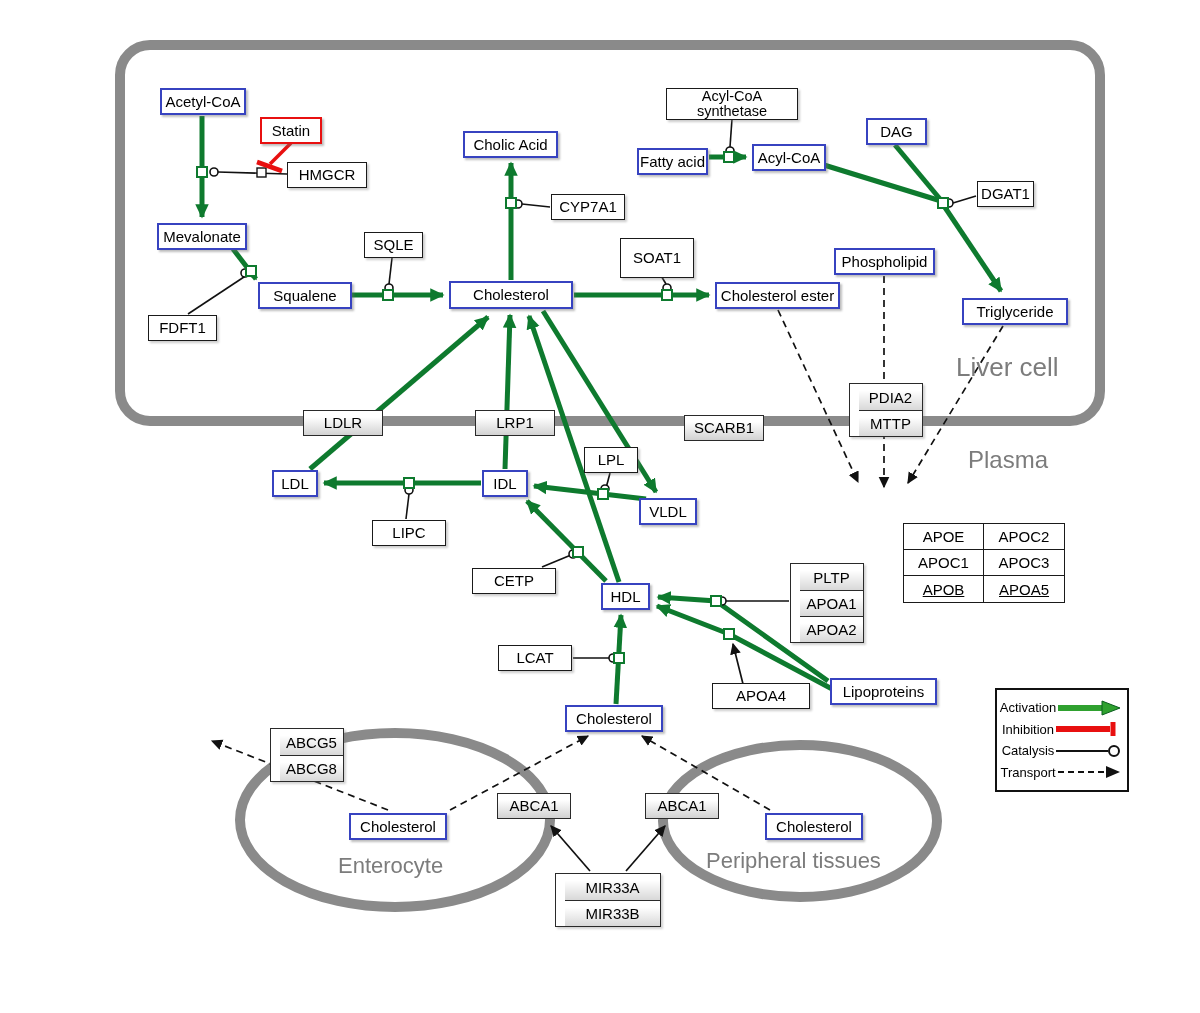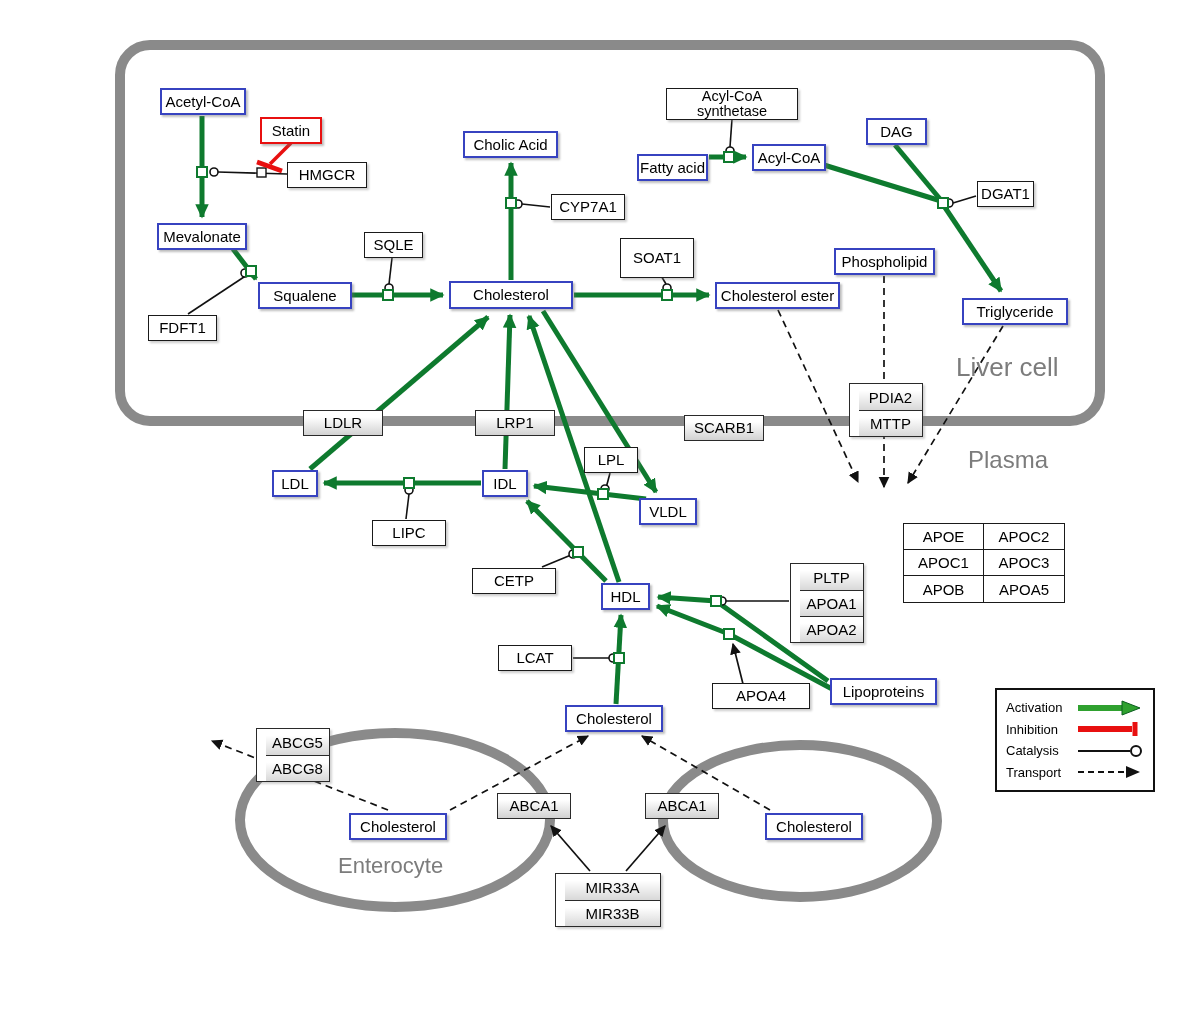--- a/index.html
+++ b/index.html
@@ -15,25 +15,25 @@
   .acs{font-size:14.5px;}
   .stack{position:absolute;box-sizing:border-box;border:1.5px solid #2a2a2a;background:#fff;
          box-shadow:1.5px 1.5px 2px rgba(130,130,130,.35);padding-left:9px;}
   .stack .cell{box-sizing:border-box;height:26px;display:flex;align-items:center;justify-content:center;
          background:linear-gradient(#ffffff 25%,#d8d8d8);border-top:1.5px solid #2a2a2a;font-size:15px;}
   .stack .cell:first-child{border-top:none;}
   .apo{position:absolute;display:grid;grid-template-columns:1fr 1fr;border:1.5px solid #1a1a1a;background:#fff;}
   .apo .cell{box-sizing:border-box;height:26px;display:flex;align-items:center;justify-content:center;
          font-size:15px;border-right:1.5px solid #1a1a1a;border-bottom:1.5px solid #1a1a1a;}
   .apo .cell:nth-child(2n){border-right:none;}
-  .apo .cell:nth-child(5),.apo .cell:nth-child(6){border-bottom:none;}
+  .apo .cell:nth-child(5),.apo .cell:nth-child(6){border-bottom:none;text-decoration:underline;}
   .clabel{position:absolute;font-weight:normal;color:#7c7c7c;}
-  .legend{position:absolute;left:995px;top:688px;width:160px;height:104px;border:2.5px solid #111;
+  .legend{position:absolute;left:995px;top:688px;width:134px;height:104px;border:2.5px solid #111;
           background:#fff;box-sizing:border-box;padding:7px 9px;display:flex;flex-direction:column;
-          justify-content:space-between;}
+          justify-content:space-between;align-items:center;}
   .lrow{display:flex;align-items:center;justify-content:space-between;height:21px;font-size:13px;color:#000;}
 </style>
 </head>
 <body>
 
 <div id="stage">
 
   <svg class="layer" width="1200" height="1013">
     <defs>
       <marker id="mAg" markerUnits="userSpaceOnUse" markerWidth="15" markerHeight="15" viewBox="0 0 10 10" refX="8.5" refY="5" orient="auto">
@@ -135,28 +135,29 @@
 
     <g fill="none" stroke="#e81010">
       <path d="M291,143 L270,164" stroke-width="3.6"></path>
       <path d="M257,162 L282,171" stroke-width="4.6"></path>
     </g>
   </svg>
 
   <div class="clabel" style="left:956px;top:352px;font-size:26px">Liver cell</div>
   <div class="clabel" style="left:968px;top:446px;font-size:24px">Plasma</div>
   <div class="clabel" style="left:338px;top:853px;font-size:22px">Enterocyte</div>
+  <div class="clabel" style="left:706px;top:848px;font-size:22px">Peripheral tissues</div>
 
   <div class="node met" style="left:160px;top:88px;width:86px;height:27px">Acetyl-CoA</div>
   <div class="node met" style="left:157px;top:223px;width:90px;height:27px">Mevalonate</div>
   <div class="node met" style="left:258px;top:282px;width:94px;height:27px">Squalene</div>
   <div class="node met" style="left:449px;top:281px;width:124px;height:28px">Cholesterol</div>
   <div class="node met" style="left:463px;top:131px;width:95px;height:27px">Cholic Acid</div>
   <div class="node met" style="left:715px;top:282px;width:125px;height:27px">Cholesterol ester</div>
-  <div class="node met" style="left:637px;top:154px;width:71px;height:27px">Fatty acid</div>
+  <div class="node met" style="left:637px;top:148px;width:71px;height:27px">Fatty acid</div>
   <div class="node met" style="left:752px;top:144px;width:74px;height:27px">Acyl-CoA</div>
   <div class="node met" style="left:866px;top:118px;width:61px;height:27px">DAG</div>
   <div class="node met" style="left:834px;top:248px;width:101px;height:27px">Phospholipid</div>
   <div class="node met" style="left:962px;top:298px;width:106px;height:27px">Triglyceride</div>
   <div class="node met" style="left:272px;top:470px;width:46px;height:27px">LDL</div>
   <div class="node met" style="left:482px;top:470px;width:46px;height:27px">IDL</div>
   <div class="node met" style="left:639px;top:498px;width:58px;height:27px">VLDL</div>
   <div class="node met" style="left:601px;top:583px;width:49px;height:27px">HDL</div>
   <div class="node met" style="left:565px;top:705px;width:98px;height:27px">Cholesterol</div>
   <div class="node met" style="left:830px;top:678px;width:107px;height:27px">Lipoproteins</div>
@@ -186,21 +187,21 @@
 
   <div class="stack" style="left:849px;top:383px;width:74px">
     <div class="cell">PDIA2</div>
     <div class="cell">MTTP</div>
   </div>
   <div class="stack" style="left:790px;top:563px;width:74px">
     <div class="cell">PLTP</div>
     <div class="cell">APOA1</div>
     <div class="cell">APOA2</div>
   </div>
-  <div class="stack" style="left:256px;top:728px;width:74px">
+  <div class="stack" style="left:270px;top:728px;width:74px">
     <div class="cell">ABCG5</div>
     <div class="cell">ABCG8</div>
   </div>
   <div class="stack" style="left:555px;top:873px;width:106px">
     <div class="cell">MIR33A</div>
     <div class="cell">MIR33B</div>
   </div>
 
   <div class="apo" style="left:903px;top:523px;width:160px">
     <div class="cell">APOE</div>

